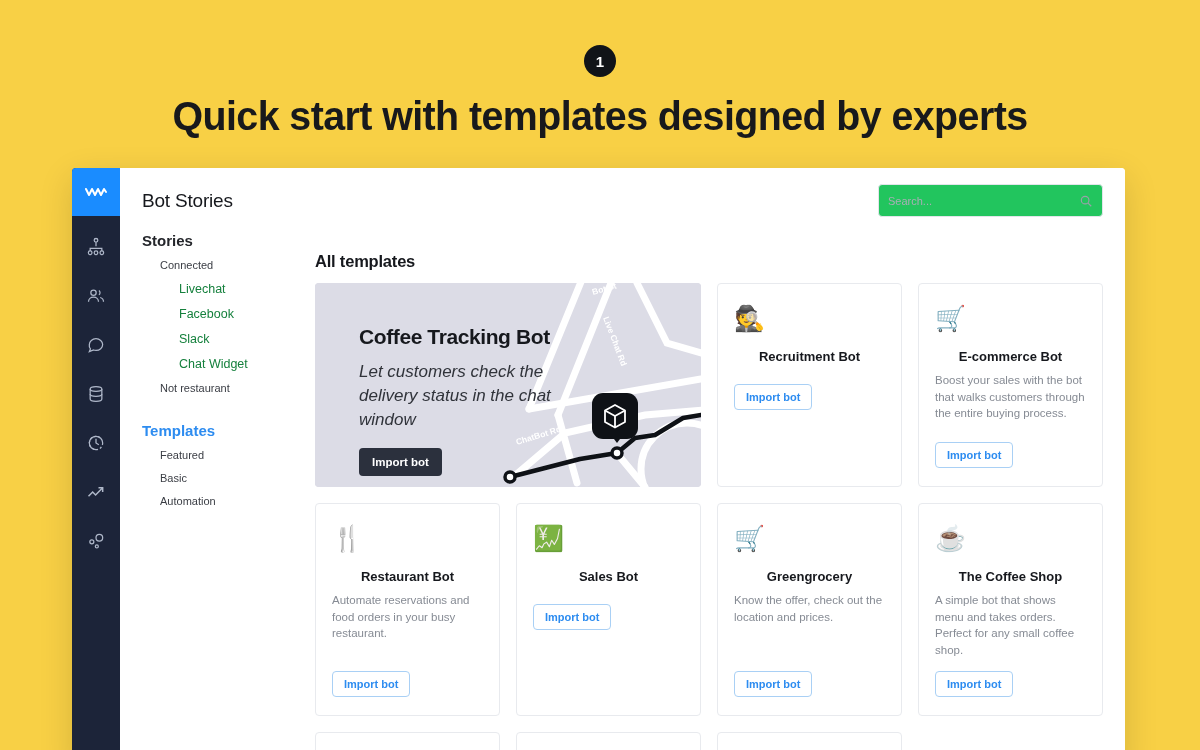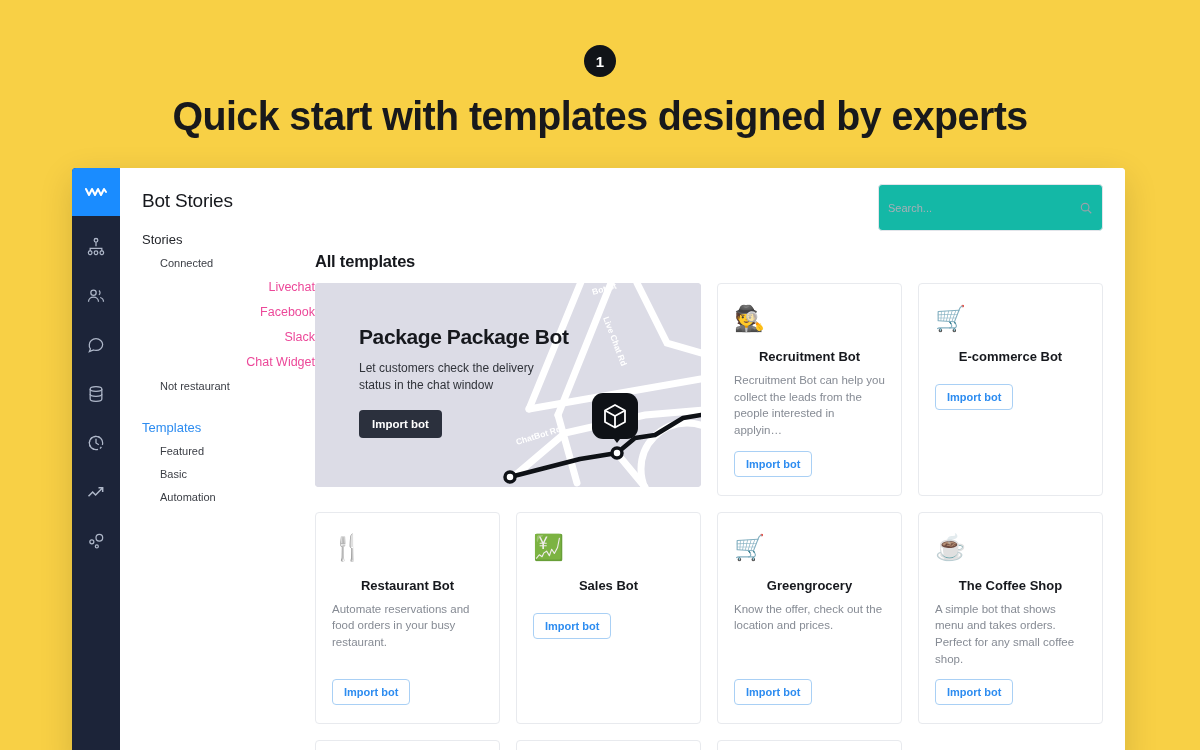--- a/index.html
+++ b/index.html
@@ -57,35 +57,35 @@
   
   .nav-col {
     width: 195px; flex: 0 0 195px; background: #fff;
     padding: 22px 0 0 22px;
   }
   .brand {
     font-size: 19px; font-weight: normal; color: #16181d;
     letter-spacing: -.2px; margin-bottom: 20px;
   }
   .nav-group-title {
-    font-size: 13px; font-weight: normal; color: #24262b;
+    font-size: 15px; font-weight: bold; color: #24262b;
     margin-bottom: 10px;
   }
   .nav-group-title.accent { color: #2d8cf0; margin-top: 28px; }
   .nav-l1 { font-size: 11px; color: #3a3d44; padding-left: 18px; margin-bottom: 11px; }
-  .nav-l2 { font-size: 12.5px; color: #ec4899; padding-left: 37px; margin-bottom: 11px; text-align: right; }
+  .nav-l2 { font-size: 12.5px; color: #15803d; padding-left: 37px; margin-bottom: 11px; }
 
   
   .main { flex: 1; position: relative; background: #fff; padding: 0 20px 0 0; }
   .search-wrap { position: absolute; right: 22px; top: 16px; }
   .search-box {
-    width: 225px; height: 47px;
+    width: 225px; height: 33px;
     border: 1px solid #e2e5ea; border-radius: 4px;
     display: flex; align-items: center; padding: 0 9px;
-    background: #14b8a6;
+    background: #22c55e;
   }
   .search-box input {
     flex: 1; border: 0; outline: 0; font-size: 11px; color: #4a4d53;
     font-family: "Liberation Sans", sans-serif; background: transparent;
   }
   .search-box input::placeholder { color: #a9aeb6; }
 
   .section-title {
     font-size: 16.5px; font-weight: bold; color: #16181d;
     padding: 84px 0 12px 0; letter-spacing: -.2px;
@@ -97,21 +97,21 @@
   .hero {
     width: 386px; height: 204px; background: #dcdce6;
     border-radius: 4px; position: relative; overflow: hidden;
     flex: 0 0 386px;
   }
   .hero-text { position: absolute; left: 44px; top: 42px; width: 210px; z-index: 3; }
   .hero-title {
     font-size: 21px; font-weight: bold; color: #16181d;
     letter-spacing: -.4px; margin-bottom: 11px;
   }
-  .hero-desc { font-size: 12px; color: #30333a; line-height: 1.42; margin-bottom: 16px; }
+  .hero-desc { font-size: 17px; color: #30333a; line-height: 1.42; margin-bottom: 16px; font-style: italic; }
   .btn-solid {
     display: inline-block; background: #2b303d; color: #fff;
     font-size: 11.5px; font-weight: bold;
     padding: 8px 13px; border-radius: 4px; border: 0;
     font-family: "Liberation Sans", sans-serif; cursor: pointer;
   }
   .hero-map { position: absolute; inset: 0; z-index: 1; }
 
   
   .card {
@@ -260,36 +260,36 @@
           <g>
             <path d="M302 160 l-6 -8 h12 z" fill="#0e1116"></path>
             <rect x="277" y="110" width="46" height="46" rx="11" fill="#0e1116"></rect>
             <g fill="none" stroke="#ffffff" stroke-width="1.8" stroke-linejoin="round">
               <path d="M300 122 l10 5.5 v11.5 l-10 5.5 -10 -5.5 v-11.5 z"></path>
               <path d="M290 127.5 l10 5.5 10 -5.5M300 133 v11.5"></path>
             </g>
           </g>
         </svg>
         <div class="hero-text">
-          <div class="hero-title">Package Package Bot</div>
+          <div class="hero-title">Coffee Tracking Bot</div>
           <div class="hero-desc">Let customers check the delivery status in the chat window</div>
           <button class="btn-solid">Import bot</button>
         </div>
       </div>
 
       <div class="card">
         <div class="card-icon">🕵️</div>
         <div class="card-title">Recruitment Bot</div>
-        <div class="card-desc">Recruitment Bot can help you collect the leads from the people interested in applyin…</div>
         <button class="btn-outline">Import bot</button>
       </div>
 
       <div class="card">
         <div class="card-icon">🛒</div>
         <div class="card-title">E-commerce Bot</div>
+        <div class="card-desc">Boost your sales with the bot that walks customers through the entire buying process.</div>
         <button class="btn-outline">Import bot</button>
       </div>
 
       <div class="card">
         <div class="card-icon">🍴</div>
         <div class="card-title">Restaurant Bot</div>
         <div class="card-desc">Automate reservations and food orders in your busy restaurant.</div>
         <button class="btn-outline">Import bot</button>
       </div>
 

